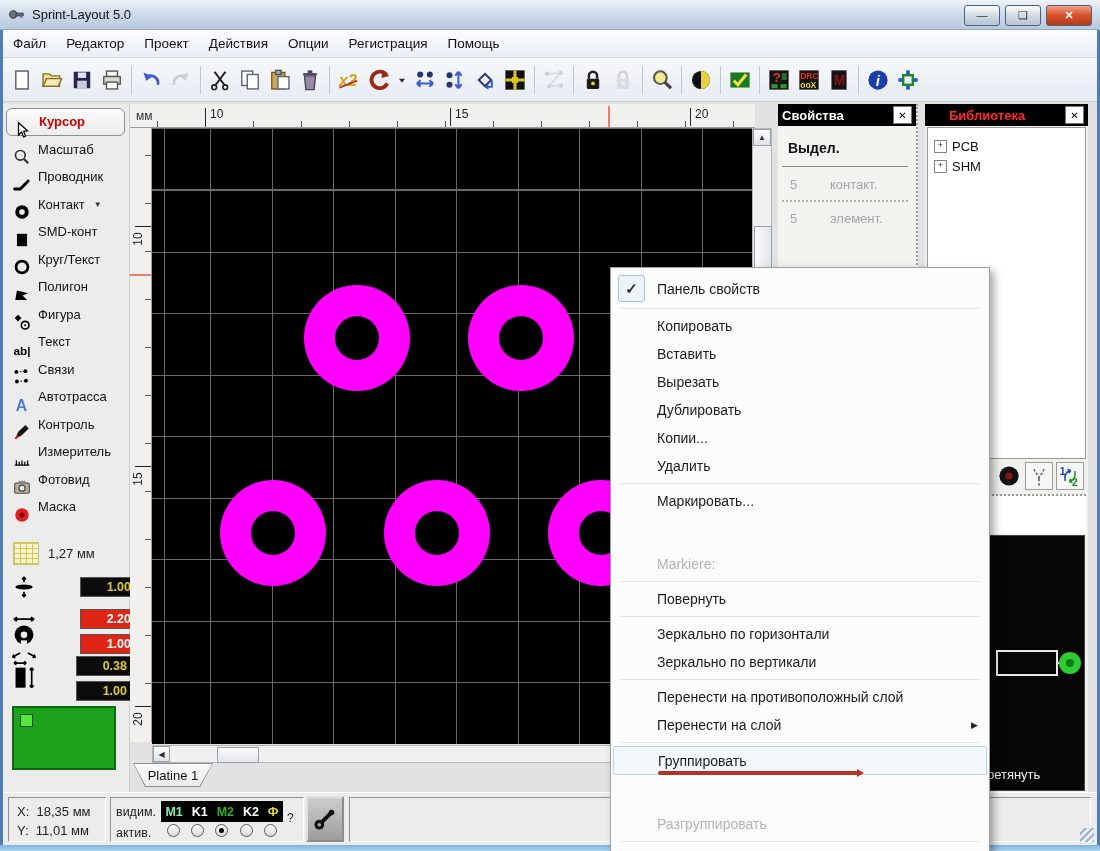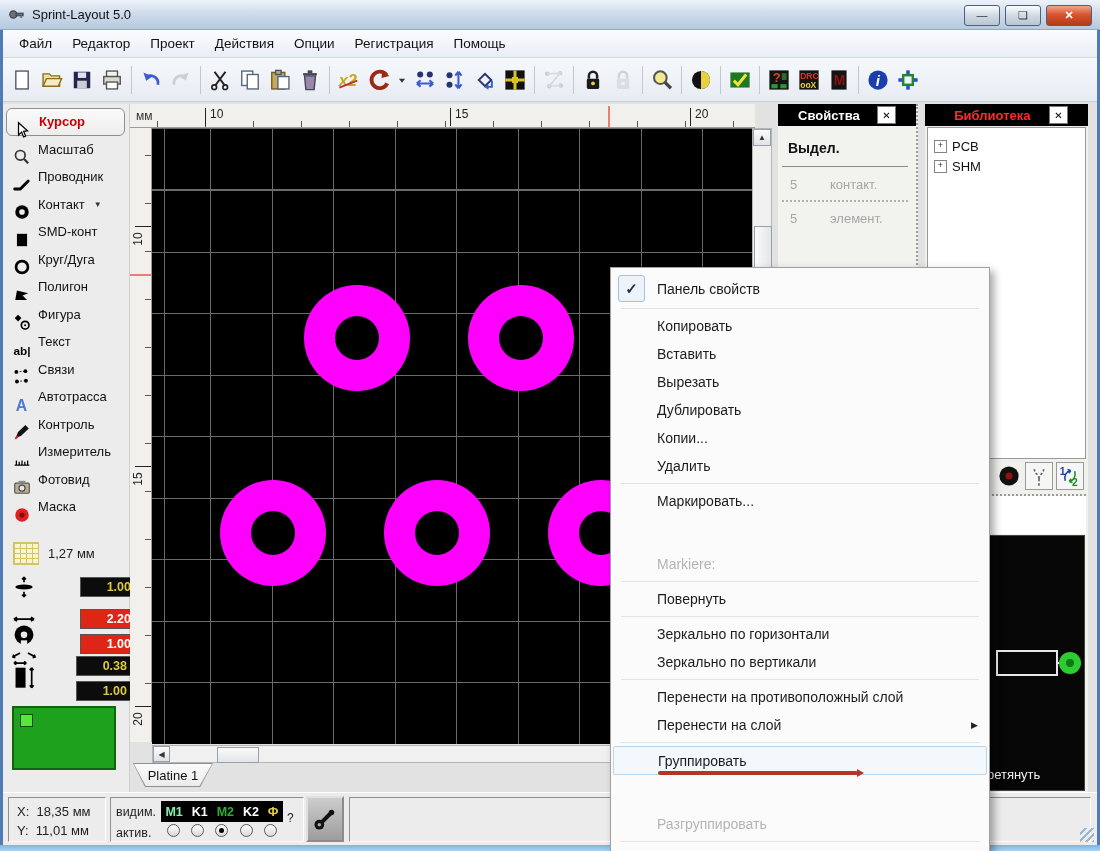--- a/index.html
+++ b/index.html
@@ -4,21 +4,21 @@
 <style>
   html,body{margin:0;padding:0;background:#888;}
   #root{position:relative;width:1100px;height:851px;background:#4f7cb4;font-family:"Liberation Sans",sans-serif;overflow:hidden;}
   
   #titlebar{position:absolute;left:0;top:0;right:0;height:30px;background:linear-gradient(#eef3f9,#cfdcec 45%,#b7c9de);border-bottom:1px solid #93aac4;display:flex;align-items:center;padding-left:8px;box-sizing:border-box;}
   #title-text{font-size:13px;color:#111;margin-left:7px;}
   #winbtns{position:absolute;right:8px;top:5px;display:flex;gap:5px;}
   .winbtn{width:34px;height:19px;border:1px solid #4d617a;border-radius:3px;background:linear-gradient(#fdfdfd,#d4dde6 45%,#b9c5d3);display:flex;align-items:center;justify-content:center;font-size:11px;line-height:1;color:#333;}
   .winbtn.close{background:linear-gradient(#f2a58c,#d8552f 45%,#b13b17);color:#fff;width:44px;font-weight:bold;}
   
-  #menubar{position:absolute;left:3px;right:3px;top:30px;height:28px;background:linear-gradient(#fbfcfe,#e9eef5);border-bottom:1px solid #d5dae1;display:flex;align-items:center;padding-left:6px;box-sizing:border-box;}
+  #menubar{position:absolute;left:3px;right:3px;top:30px;height:28px;background:linear-gradient(#fbfcfe,#e9eef5);border-bottom:1px solid #d5dae1;display:flex;align-items:center;box-sizing:border-box;}
   .menu-item{padding:4px 10px;font-size:13.5px;color:#111;}
   
   #toolbar{position:absolute;left:3px;right:3px;top:58px;height:44px;background:linear-gradient(#f6f8fb,#e7ecf3);border-bottom:1px solid #c9ced6;display:flex;align-items:center;padding-left:4px;box-sizing:border-box;}
   .tbtn{width:30px;height:32px;display:flex;align-items:center;justify-content:center;border-radius:3px;}
   .tbtn.disabled{opacity:.45;filter:grayscale(60%);}
   .tsep{width:1px;height:28px;background:#c3c8d0;margin:0 4px;}
   
   #workspace{position:absolute;left:3px;right:3px;top:102px;bottom:6px;background:#e2e2e2;}
   
   #sidebar{position:absolute;left:0;top:2px;width:127px;height:688px;background:#ececec;border-right:1px solid #cfcfcf;box-sizing:border-box;}
@@ -55,21 +55,21 @@
   #vscroll{position:absolute;left:749px;top:26px;width:20px;height:616px;background:#f0f0f0;border:1px solid #b5b5b5;box-sizing:border-box;}
   .sbtn{position:absolute;background:linear-gradient(#fcfcfc,#dfe2e6);border:1px solid #9aa0a8;display:flex;align-items:center;justify-content:center;font-size:8px;color:#333;box-sizing:border-box;}
   #vthumb{position:absolute;left:1px;top:97px;width:16px;height:160px;background:linear-gradient(90deg,#fbfbfb,#e2e5e9);border:1px solid #9aa0a8;}
   #hscroll{position:absolute;left:149px;top:643px;width:600px;height:18px;background:#f0f0f0;border:1px solid #b5b5b5;box-sizing:border-box;}
   #hthumb{position:absolute;left:64px;top:1px;width:40px;height:14px;background:linear-gradient(#fbfbfb,#e2e5e9);border:1px solid #9aa0a8;}
   
   #tab-wrap{position:absolute;left:130px;top:661px;width:80px;height:24px;}
   .tab-outer{position:absolute;inset:0;background:#8f8f8f;clip-path:polygon(0 0,100% 0,84% 100%,15% 100%);}
   .tab-inner{position:absolute;inset:1px;background:linear-gradient(#fafafa,#ececec);clip-path:polygon(0 0,100% 0,84% 100%,15% 100%);display:flex;align-items:center;justify-content:center;font-size:13px;color:#111;}
   
-  .panel-title{height:22px;background:#000;display:flex;align-items:center;padding:0 20px;box-sizing:border-box;}
+  .panel-title{height:22px;background:#000;display:flex;align-items:center;padding:0 4px;box-sizing:border-box;}
   .pclose{margin-left:auto;width:17px;height:16px;background:#fff;border:1px solid #777;display:flex;align-items:center;justify-content:center;font-size:10px;color:#000;}
   #props{position:absolute;left:775px;top:2px;width:140px;height:688px;background:#f2f2ee;border-right:2px dotted #9a9a9a;box-sizing:border-box;}
   #props .panel-title span.t{color:#fff;font-size:13px;font-weight:bold;}
   #props-sel{position:absolute;left:10px;top:36px;font-size:14px;font-weight:bold;color:#111;}
   #props-hr1{position:absolute;left:4px;right:8px;top:62px;border-top:1px solid #8a8a8a;}
   .prow{position:absolute;left:0;right:8px;height:18px;font-size:13px;color:#a6a6a6;}
   .prow .c{position:absolute;left:12px;}
   .prow .l{position:absolute;left:52px;}
   #props-hr2{position:absolute;left:4px;right:8px;top:96px;border-top:2px dotted #b0b0b0;}
   #library{position:absolute;left:922px;top:2px;width:163px;height:688px;background:#f0f0ec;box-sizing:border-box;}
@@ -395,21 +395,21 @@
               </svg>
             </span>
             <span>SMD-конт</span>
           </div>
           <div class="tool-row">
             <span class="ticon">
               <svg width="18" height="18" viewBox="0 0 16 16">
                 <circle cx="8" cy="8" r="5.3" fill="none" stroke="#000" stroke-width="2.4"></circle>
               </svg>
             </span>
-            <span>Круг/Дуга</span>
+            <span>Круг/Текст</span>
           </div>
           <div class="tool-row">
             <span class="ticon">
               <svg width="18" height="18" viewBox="0 0 16 16">
                 <path d="M2 12.5 L3.5 4 L13.5 6.5 L8.5 8.5 L12.5 12.5 Z" fill="#000"></path>
               </svg>
             </span>
             <span>Полигон</span>
           </div>
           <div class="tool-row">

